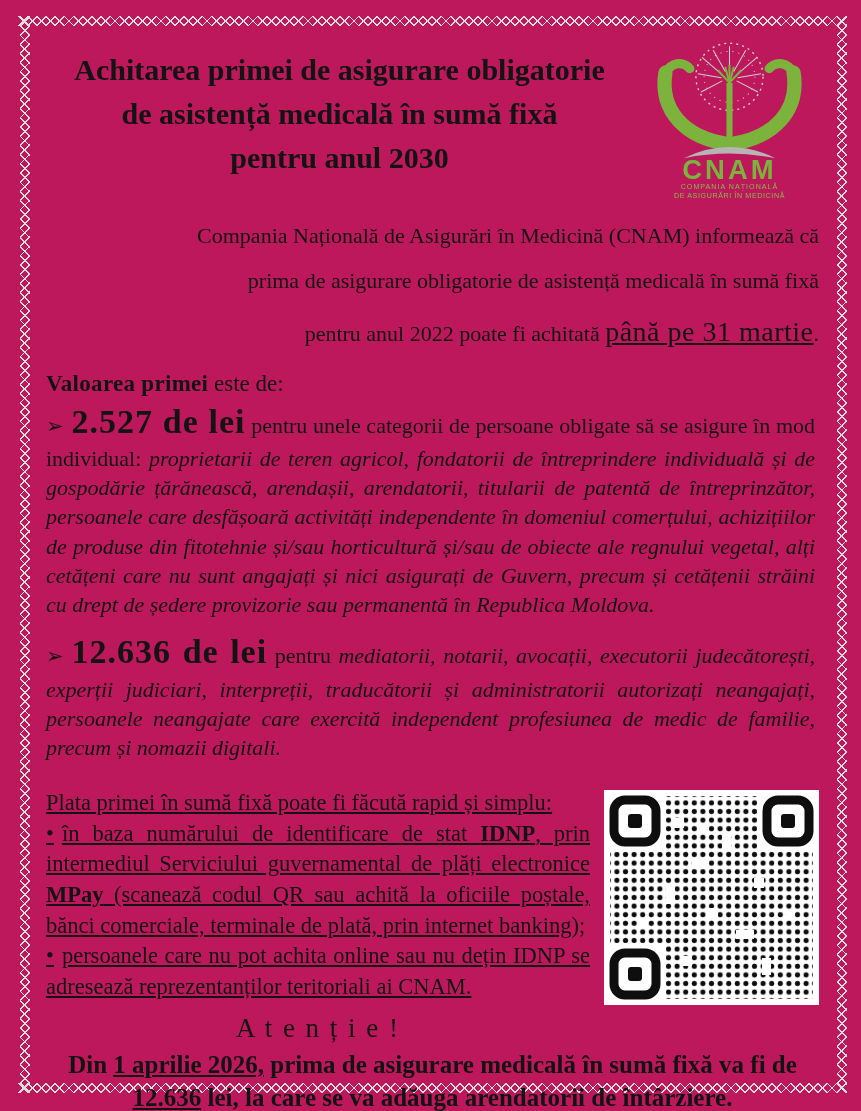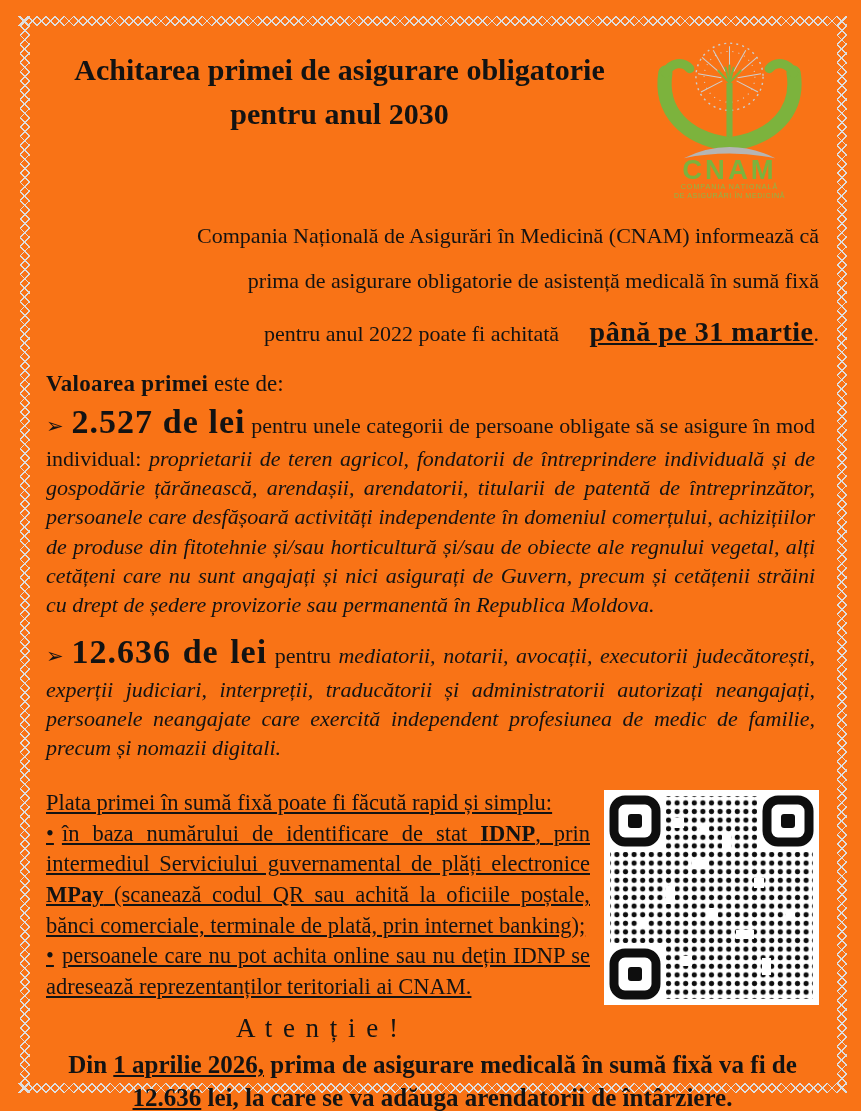--- a/index.html
+++ b/index.html
@@ -1,17 +1,17 @@
 <!DOCTYPE html>
 <html><head>
 <meta charset="utf-8">
 <style>
   html,body { margin:0; padding:0; background:#ffffff; }
   .page {
-    position:relative; width:861px; height:1111px; background:#f97316;
+    position:relative; width:861px; height:1111px; background:#be185d;
     font-family:"Liberation Serif", serif; color:#131313; overflow:hidden;
   }
   
   .zz {
     position:absolute;
     background:
       repeating-linear-gradient(45deg,  #dedede 0 1.3px, transparent 1.3px 6.5px),
       repeating-linear-gradient(135deg, #dedede 0 1.3px, transparent 1.3px 6.5px);
   }
   .zz-top    { left:18px; right:14px; top:16px;    height:10px; }
@@ -19,21 +19,21 @@
   .zz-left   { left:20px; top:16px; bottom:18px;   width:10px; }
   .zz-right  { right:14px; top:16px; bottom:18px;  width:10px; }
 
   .content { position:absolute; left:46px; right:42px; top:36px; }
 
   .header { display:flex; align-items:flex-start; gap:8px; }
   .title-block { flex:1; text-align:center; font-weight:bold; font-size:30px; line-height:1.47; padding-top:12px; }
   .logo-box { width:178px; flex:0 0 178px; }
 
   .intro { text-align:right; font-size:22px; line-height:2.05; margin-top:8px; }
-  .deadline { font-weight:bold; font-size:28px; text-decoration:underline; letter-spacing:0.5px;margin-left:25px; }
+  .deadline { font-weight:normal; font-size:28px; text-decoration:underline; letter-spacing:0.5px; }
 
   .value-heading { font-size:23px; margin:10px 0 2px 0; }
   .value-heading b { letter-spacing:0.3px; }
 
   .bullet-par { font-size:22px; line-height:1.33; text-align:justify; margin:2px 4px 10px 0; }
   .marker { font-size:21px; padding-right:8px; }
   .amount { font-size:34px; font-weight:bold; letter-spacing:1px; }
   .it { font-style:italic; }
 
   .payment { display:flex; gap:14px; margin-top:26px; }
@@ -53,20 +53,21 @@
   <div class="zz zz-top"></div>
   <div class="zz zz-bottom"></div>
   <div class="zz zz-left"></div>
   <div class="zz zz-right"></div>
 
   <div class="content">
 
     <div class="header">
       <div class="title-block">
         <div>Achitarea primei de asigurare obligatorie</div>
+        <div>de asistență medicală în sumă fixă</div>
         <div>pentru anul 2030</div>
       </div>
       <div class="logo-box">
         <svg width="178" height="165" viewBox="0 0 175 162">
 
           <circle cx="87" cy="40" r="33" fill="none" stroke="#cccccc" stroke-width="1.4" stroke-dasharray="2 4"></circle>
           <circle cx="87" cy="40" r="25" fill="none" stroke="#d7d7d7" stroke-width="1" stroke-dasharray="1 5"></circle>
           <g stroke="#cfcfcf" stroke-width="1">
             <line x1="87" y1="34" x2="87" y2="10"></line>
               <line x1="91" y1="35" x2="103" y2="14"></line>

